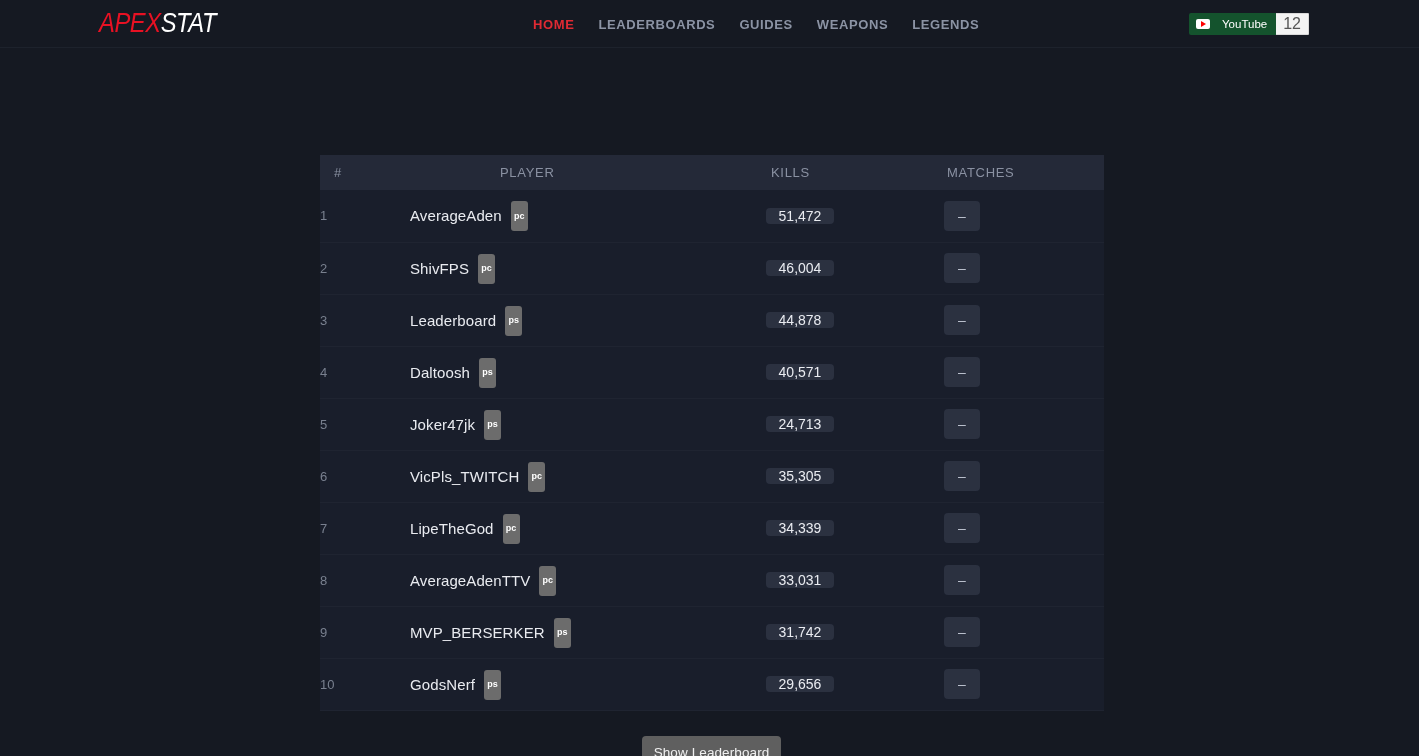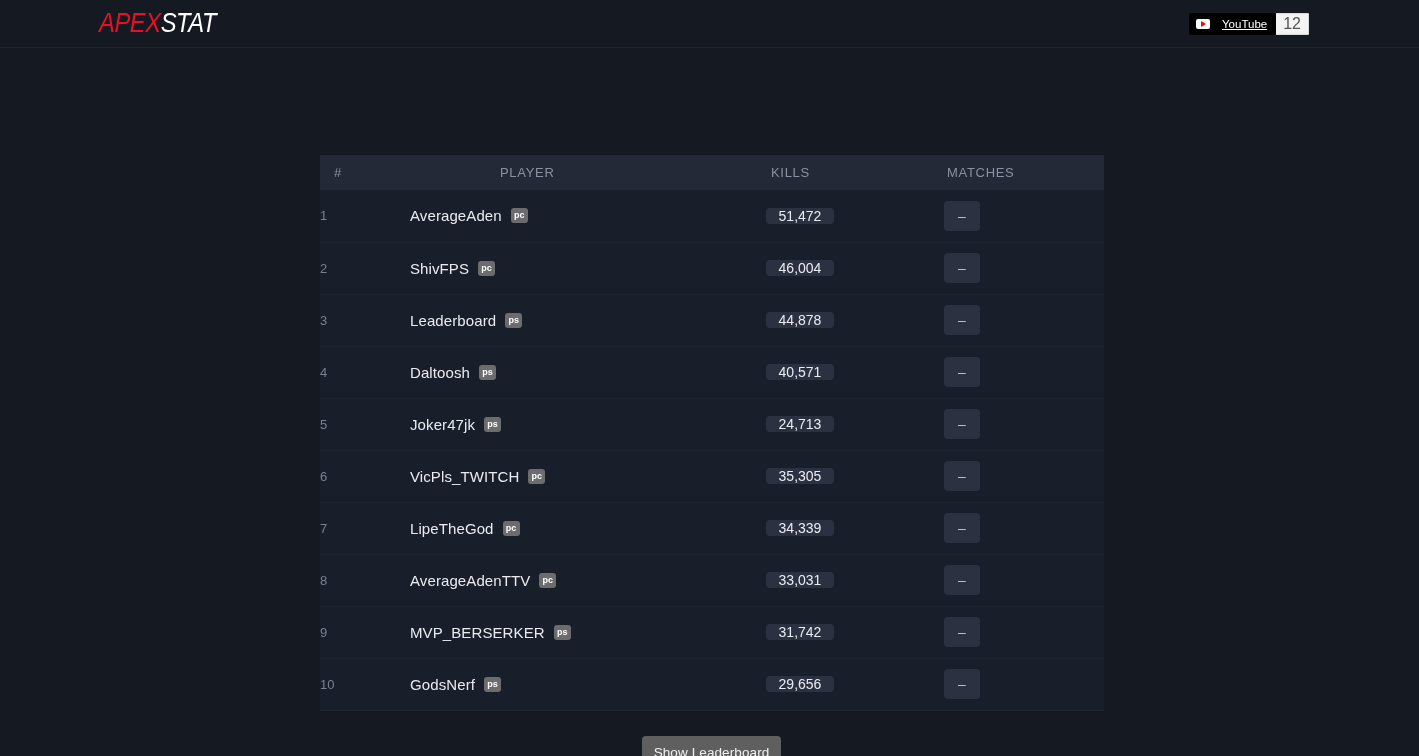--- a/index.html
+++ b/index.html
@@ -74,29 +74,28 @@
     transform: translateY(-50%);
     display: flex;
     align-items: stretch;
     height: 22px;
     border-radius: 2px;
     overflow: hidden;
     cursor: pointer;
     font-size: 11px;
   }
   .yt-main {
-    background: #000000;
+    background: #14532d;
     display: flex;
     align-items: center;
     gap: 12px;
     padding: 0 9px 0 7px;
     color: #fff;
     font-weight: normal;
     font-size: 11.5px;
-    text-decoration: underline;
   }
   .yt-play {
     width: 14px;
     height: 10px;
     background: #ffffff;
     border-radius: 2px;
     position: relative;
     flex: none;
   }
   .yt-play::after {
@@ -197,21 +196,21 @@
     font-size: 15px;
     color: #e9ebf0;
     letter-spacing: 0.1px;
     font-family: "Liberation Sans Narrow", "Liberation Sans", sans-serif;
   }
   .platform-badge {
     display: inline-flex;
     align-items: center;
     justify-content: center;
     min-width: 17px;
-    height: 15px;
+    height: 30px;
     padding: 0 3px;
     border-radius: 3px;
     background: #6c6c6c;
     color: #ffffff;
     font-size: 9px;
     font-weight: bold;
     line-height: 1;
     align-self: flex-start;
     margin-top: 1px;
     font-family: "Liberation Sans Narrow", "Liberation Sans", sans-serif;
@@ -266,20 +265,27 @@
 <body>
 
 <header class="site-header">
 
   <div class="brand">
     <span class="brand-inner">
       <span class="brand-apex">APEX</span><span class="brand-stat">STAT</span>
     </span>
   </div>
 
+  <nav class="main-nav">
+    <a class="nav-link is-active">HOME</a>
+    <a class="nav-link">LEADERBOARDS</a>
+    <a class="nav-link">GUIDES</a>
+    <a class="nav-link">WEAPONS</a>
+    <a class="nav-link">LEGENDS</a>
+  </nav>
 
   <div class="yt-widget">
     <div class="yt-main">
       <span class="yt-play"></span>
       <span>YouTube</span>
     </div>
     <div class="yt-count">12</div>
   </div>
 
 </header>

